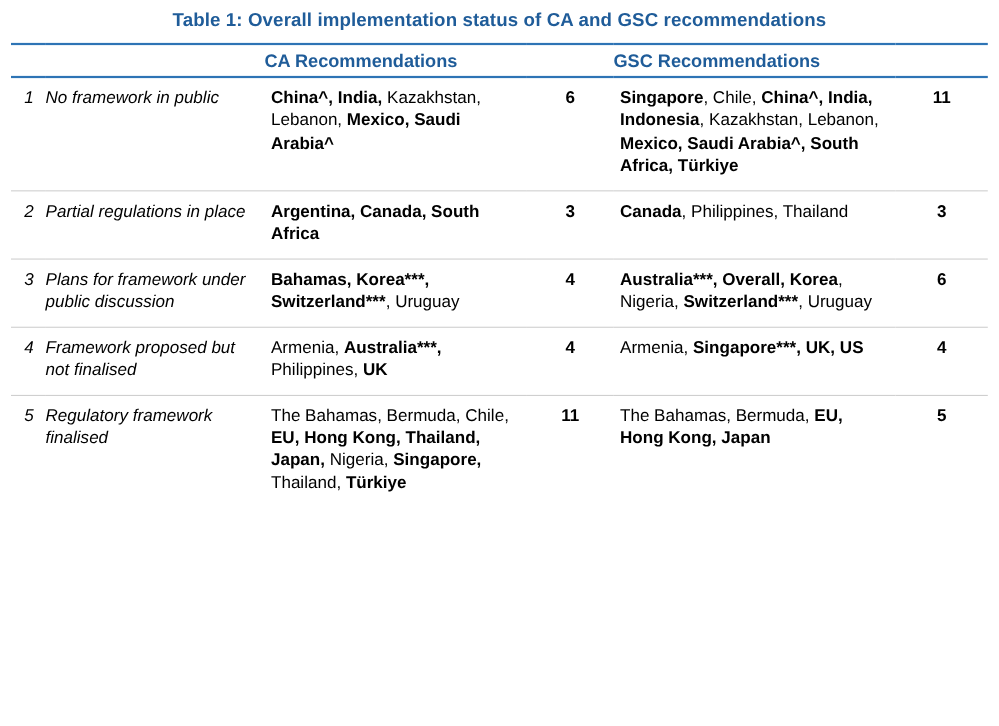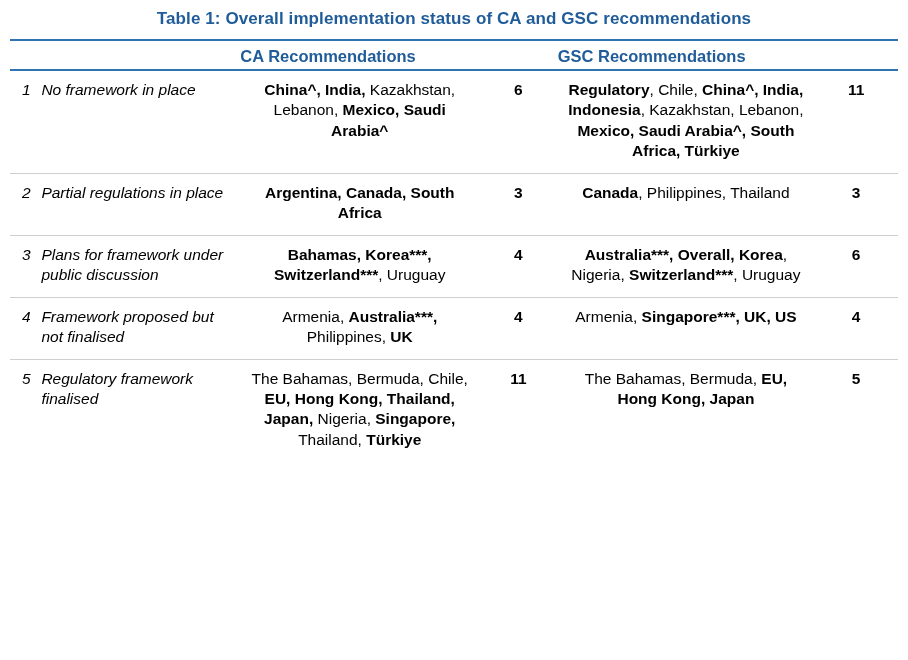--- a/index.html
+++ b/index.html
@@ -76,21 +76,20 @@
     text-align: left;
     padding-left: 12px !important;
     font-size: 15.5px;
   }
   td.stage-label {
     font-style: italic;
     padding-right: 10px !important;
     text-align: left;
   }
   td.juris {
-    text-align: center;
     padding-left: 6px !important;
     padding-right: 6px !important;
   }
   td.count {
     text-align: center;
     font-weight: bold;
   }
   .col-num { width: 30px; }
   .col-stage { width: 190px; }
   .col-ca-juris { width: 228px; }
@@ -124,24 +123,24 @@
         <td colspan="2">CA Recommendations</td>
         <td colspan="2">GSC Recommendations</td>
       </tr>
       <tr class="rule-head-bottom">
         <td colspan="6"></td>
       </tr>
     </thead>
     <tbody>
         <tr class="data">
           <td class="num">1</td>
-          <td class="stage-label">No framework in place</td>
+          <td class="stage-label">No framework in public</td>
           <td class="juris"><b>China^, India,</b> Kazakhstan, Lebanon, <b>Mexico, Saudi Arabia^</b></td>
           <td class="count">6</td>
-          <td class="juris"><b>Regulatory</b>, Chile, <b>China^, India, Indonesia</b>, Kazakhstan, Lebanon, <b>Mexico, Saudi Arabia^, South Africa, Türkiye</b></td>
+          <td class="juris"><b>Singapore</b>, Chile, <b>China^, India, Indonesia</b>, Kazakhstan, Lebanon, <b>Mexico, Saudi Arabia^, South Africa, Türkiye</b></td>
           <td class="count">11</td>
         </tr>
         <tr class="data">
           <td class="num">2</td>
           <td class="stage-label">Partial regulations in place</td>
           <td class="juris"><b>Argentina, Canada, South Africa</b></td>
           <td class="count">3</td>
           <td class="juris"><b>Canada</b>, Philippines, Thailand</td>
           <td class="count">3</td>
         </tr>

